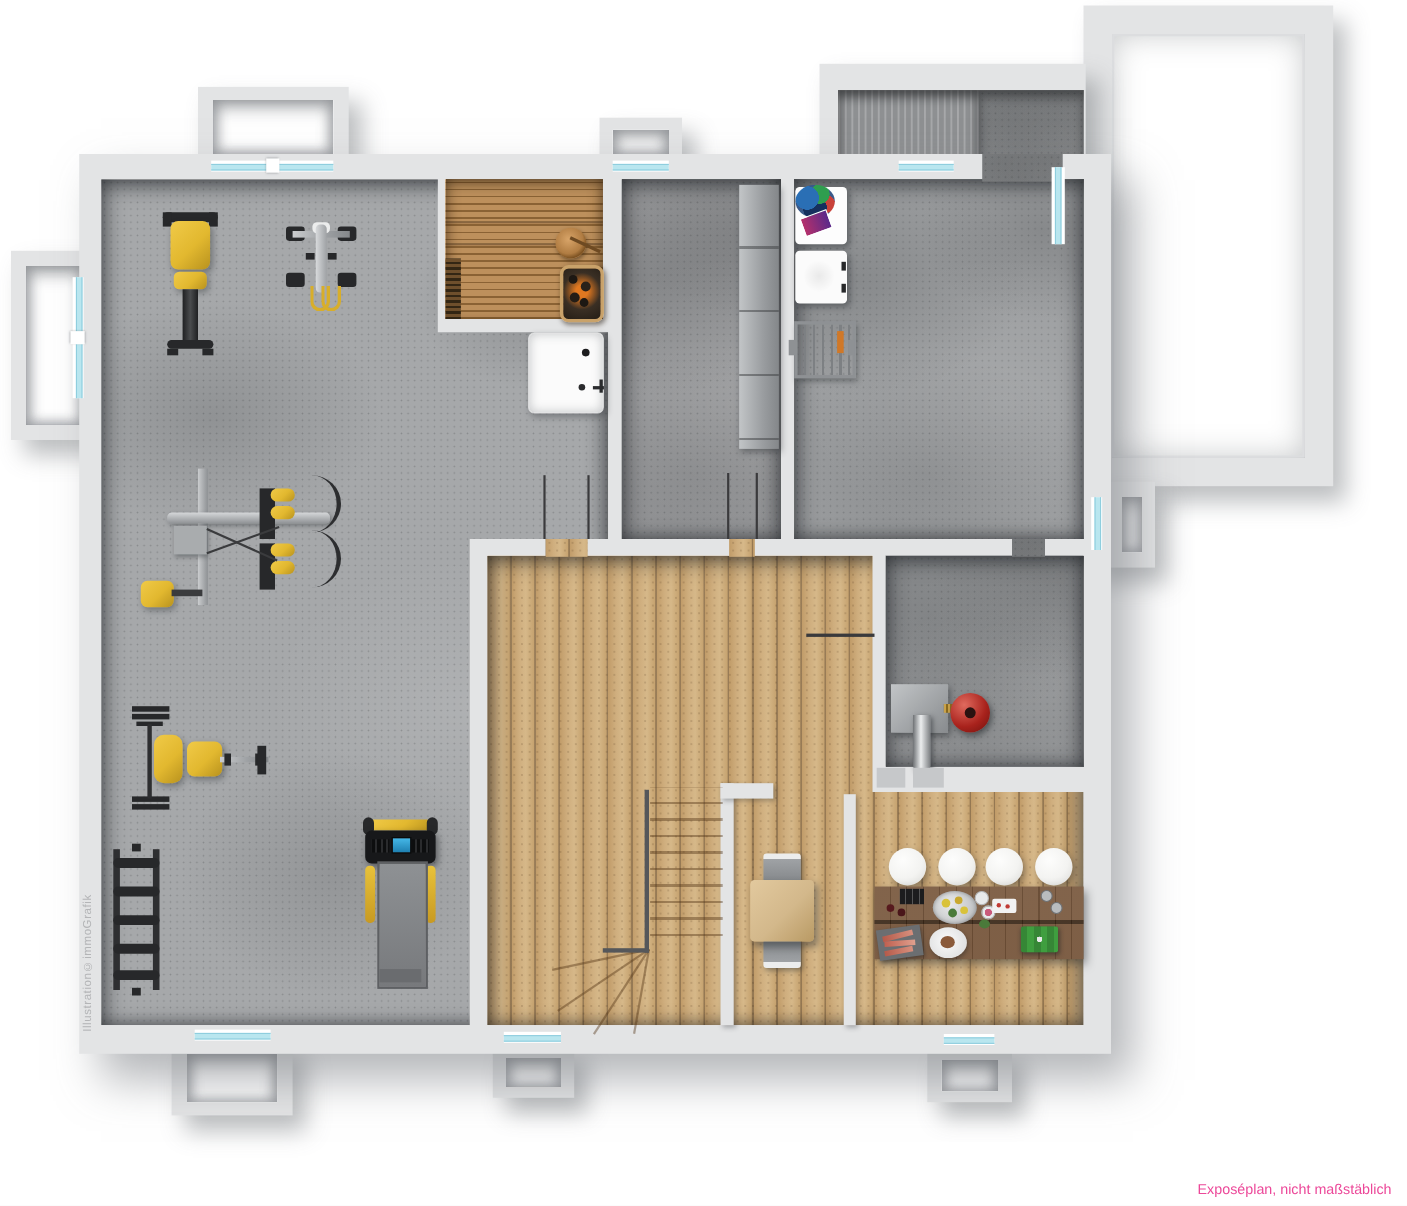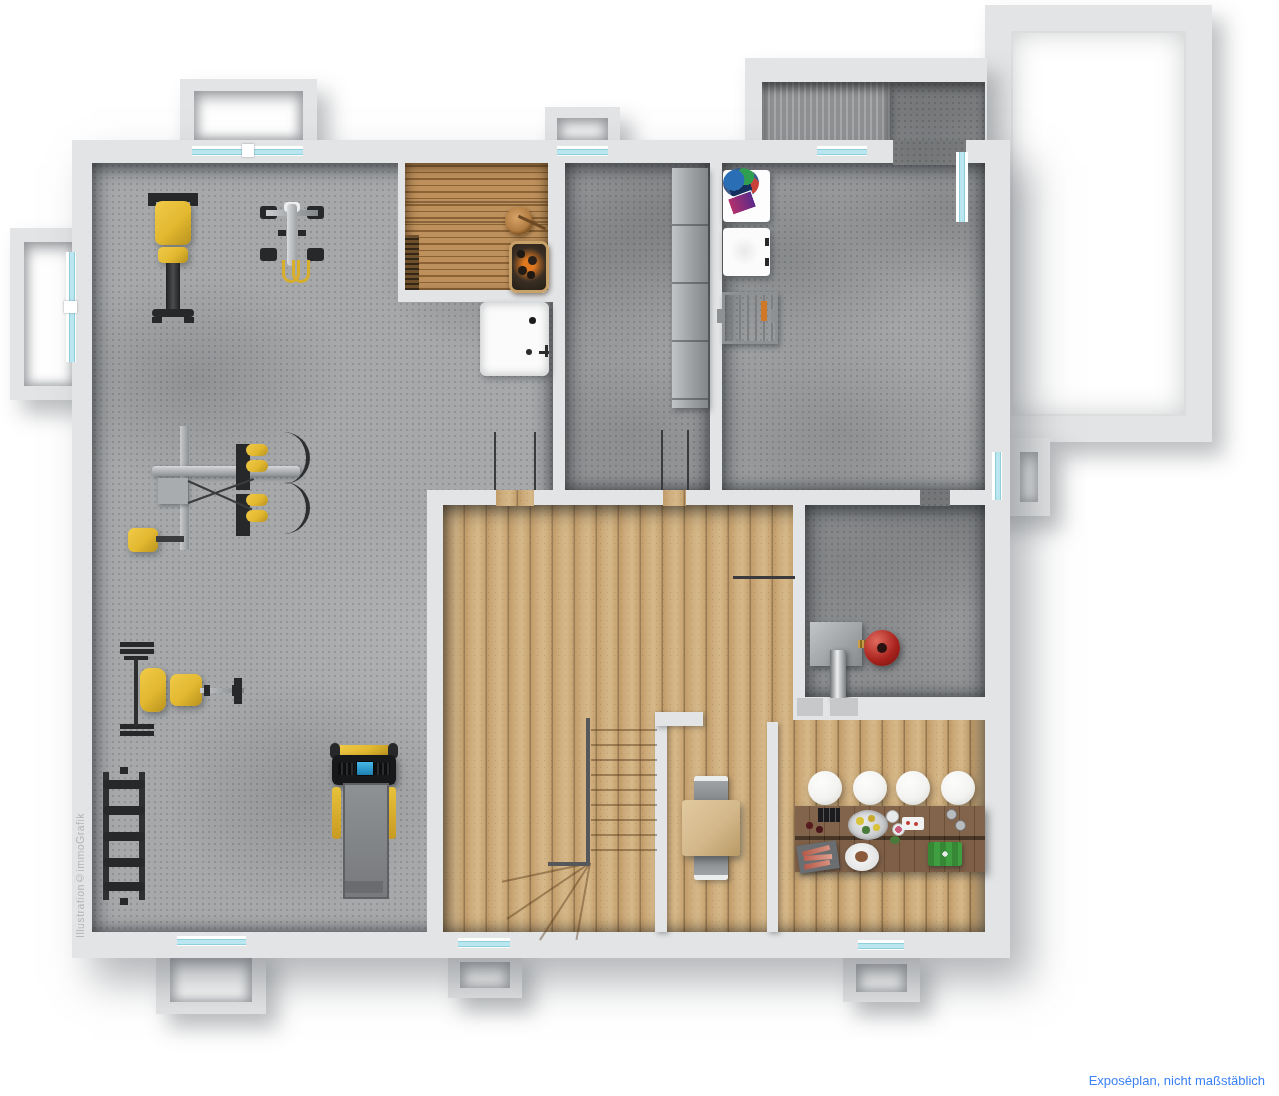--- a/index.html
+++ b/index.html
@@ -54,21 +54,21 @@
   .metal{background:linear-gradient(90deg,#caccce,#9fa2a5 55%,#84878a);}
   .rounded{border-radius:5px;}
   .circle{border-radius:50%;}
   .stool{background:radial-gradient(circle at 38% 32%,#fdfdfc,var(--c-stool_white,#f3f3f1) 55%,#d9d9d6);border-radius:50%;box-shadow:2px 3px 6px rgba(50,52,56,.4);}
   .shadowed{box-shadow:2px 3px 6px rgba(40,44,48,.4);}
 
   .treads-v{background-image:repeating-linear-gradient(90deg,rgba(255,255,255,.22) 0 2px,transparent 2px 12px,rgba(20,22,24,.4) 12px 14px);}
   .treads-h{background-image:repeating-linear-gradient(180deg,transparent 0 13px,rgba(80,50,20,.42) 13px 15px);}
   .fanline{height:2px;background:rgba(80,50,20,.42);transform-origin:left center;}
 
-  .caption{color:#3b82f6;font-size:13px;margin-top:22px;}
+  .caption{color:#ec4899;font-size:13px;margin-top:22px;}
   .watermark{color:#b4b5b7;font-size:10.5px;letter-spacing:.5px;writing-mode:vertical-rl;transform:rotate(180deg);white-space:nowrap;}
 </style>
 </head>
 <body>
 
 <div class="plan">
 
   <div class="a wallc bay" style="left:985px;top:5px;width:227px;height:437px;"></div>
   <div class="a lightwell-inner" style="left:1011px;top:31px;width:175px;height:385px;"></div>
 

